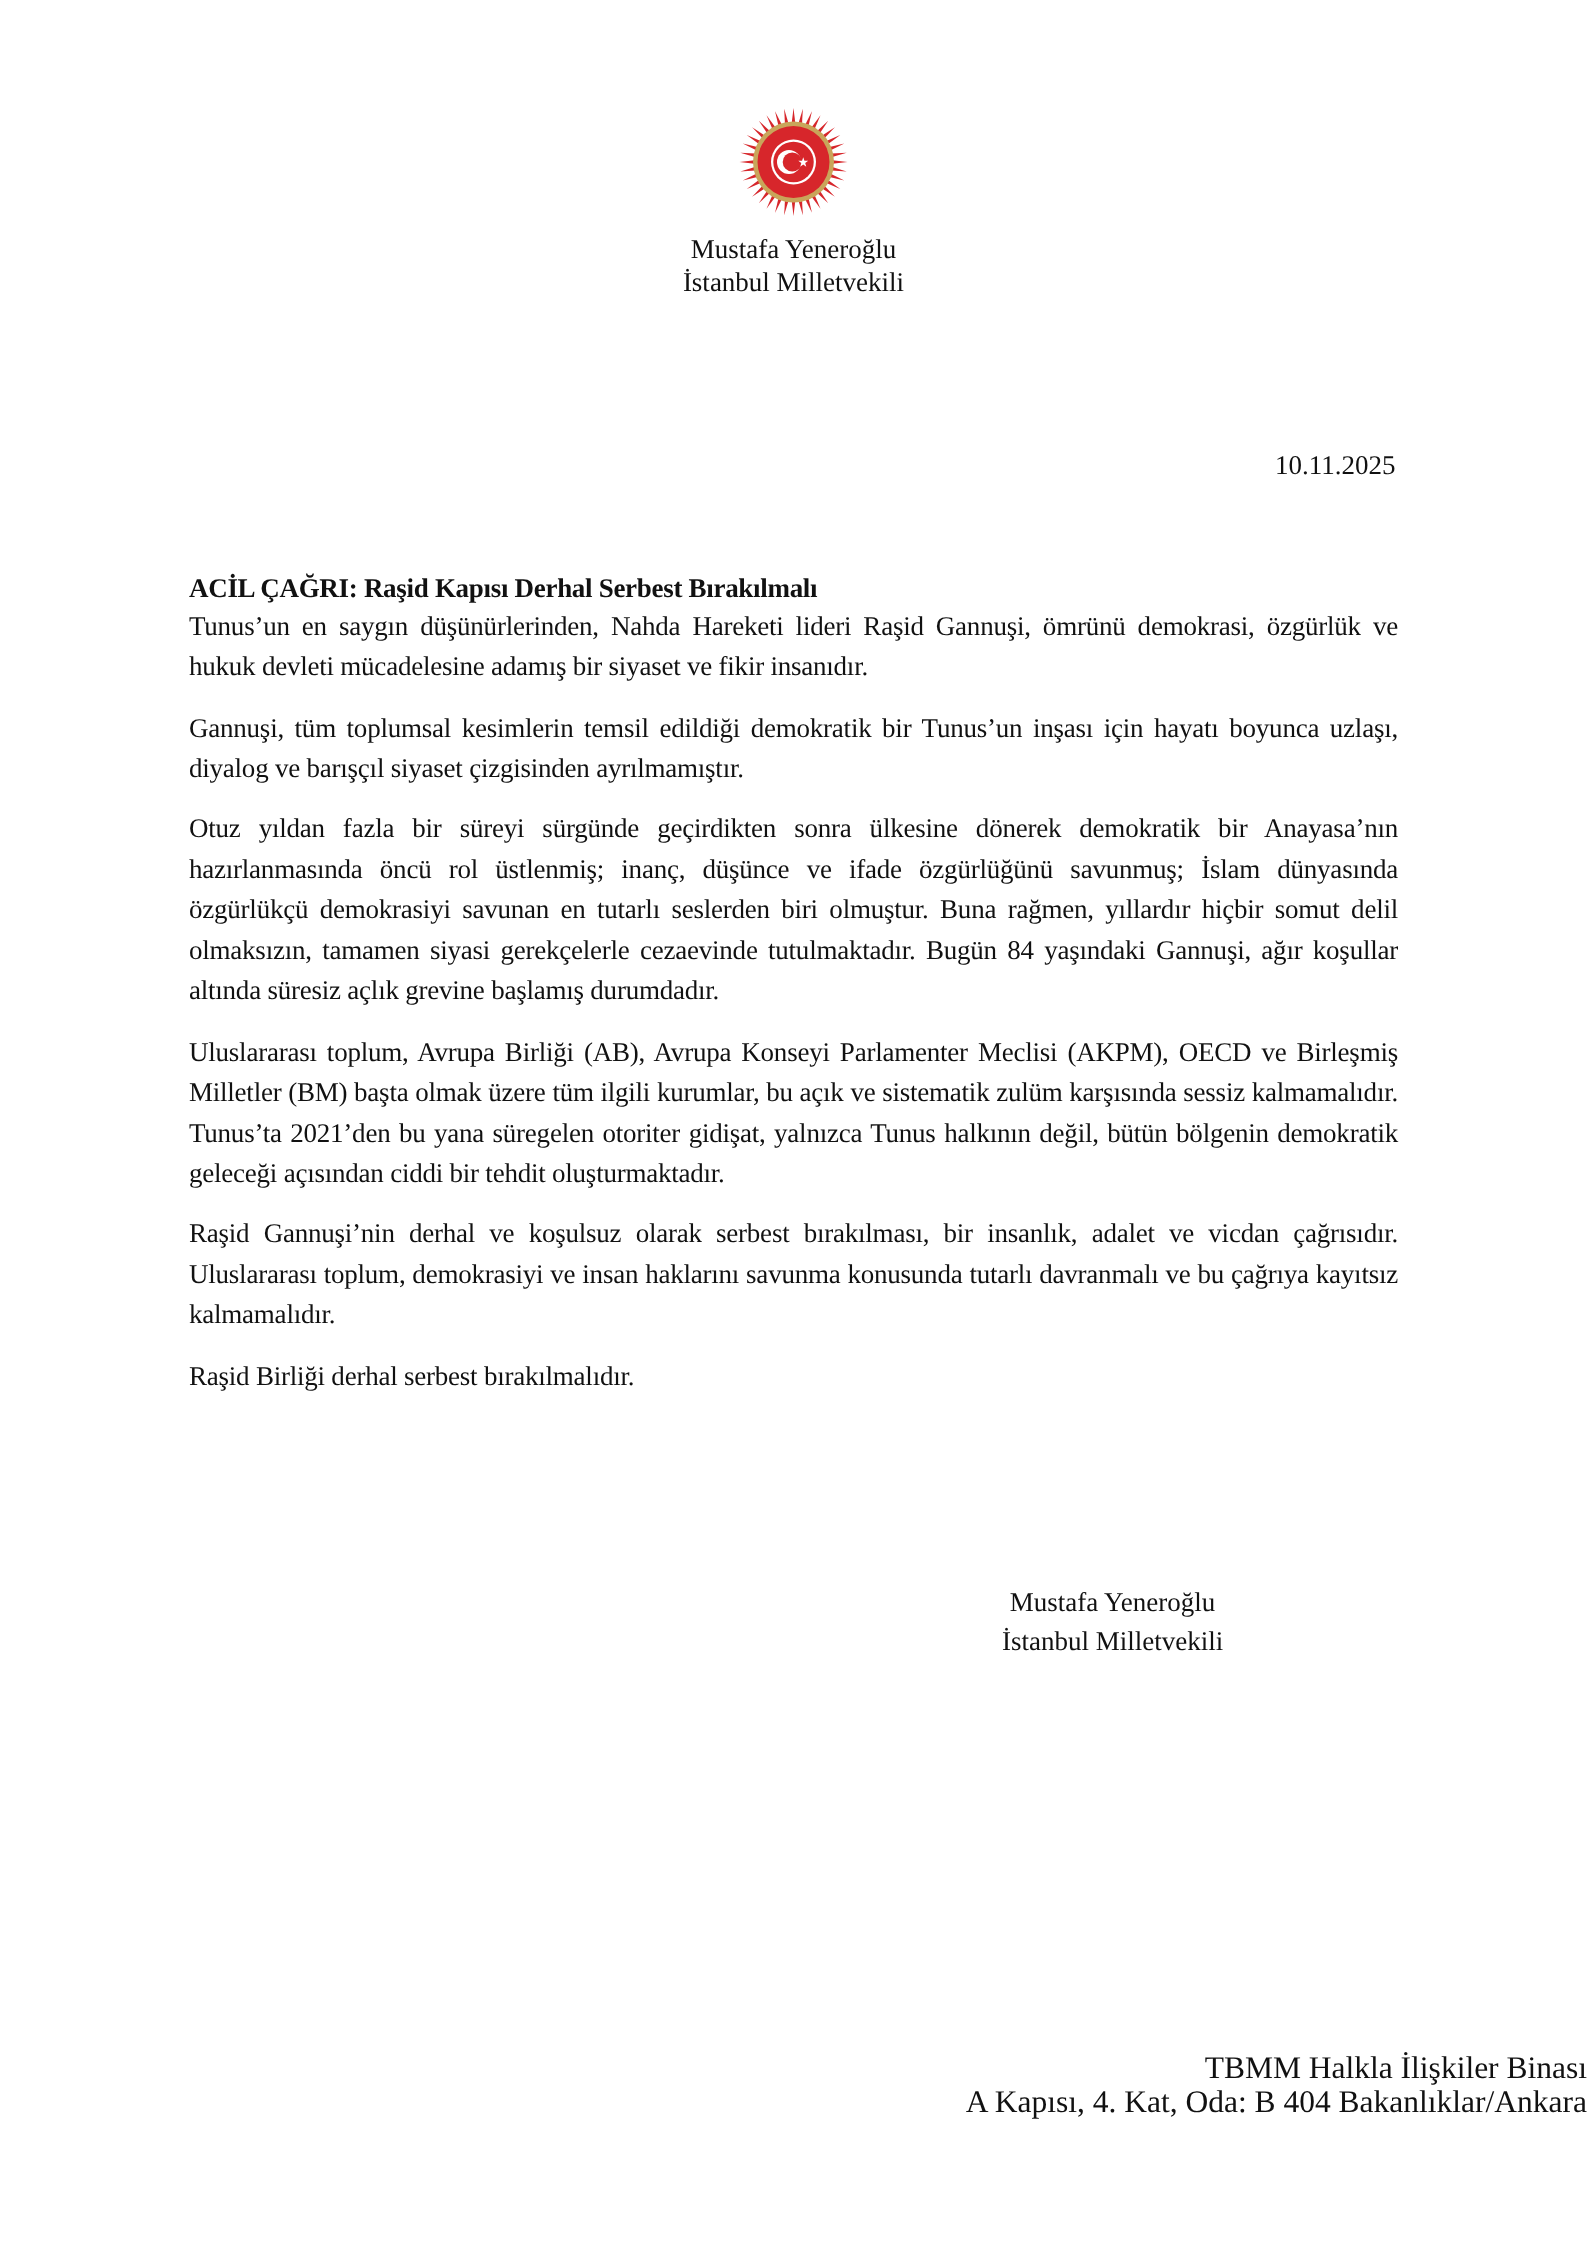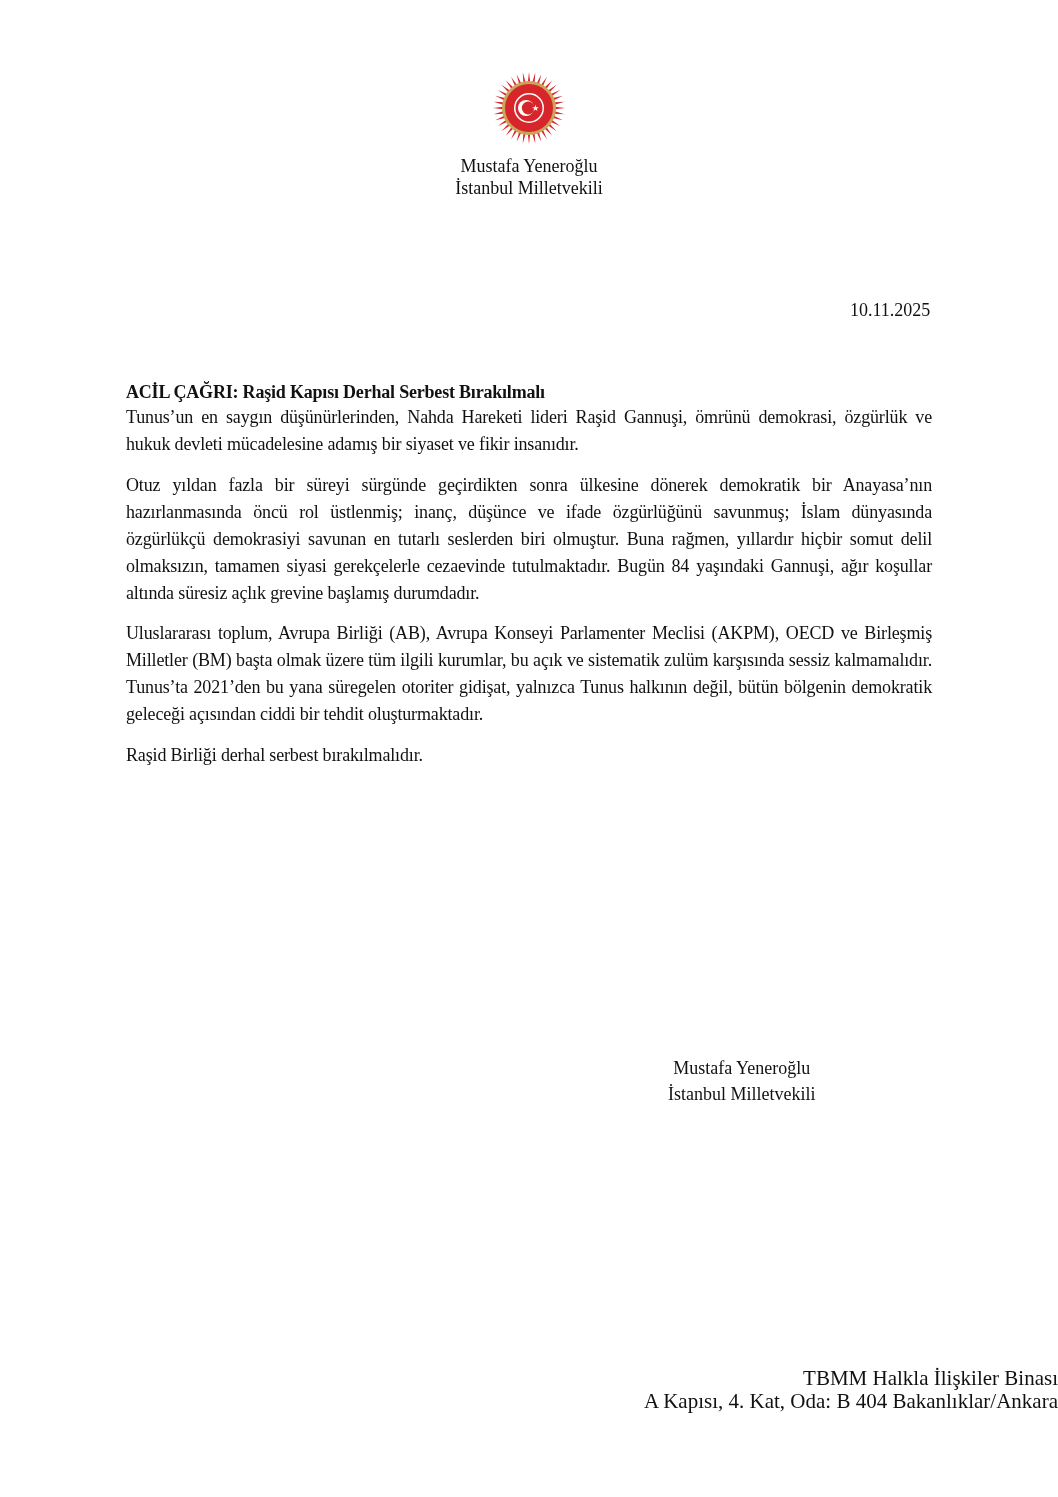--- a/index.html
+++ b/index.html
@@ -93,22 +93,24 @@
   <div>Mustafa Yeneroğlu</div>
   <div>İstanbul Milletvekili</div>
 </div>
 
 <div class="date">10.11.2025</div>
 
 <div class="title">ACİL ÇAĞRI: Raşid Kapısı Derhal Serbest Bırakılmalı</div>
 
 <div class="body">
   <p>Tunus’un en saygın düşünürlerinden, Nahda Hareketi lideri Raşid Gannuşi, ömrünü demokrasi, özgürlük ve hukuk devleti mücadelesine adamış bir siyaset ve fikir insanıdır.</p>
+  <p>Gannuşi, tüm toplumsal kesimlerin temsil edildiği demokratik bir Tunus’un inşası için hayatı boyunca uzlaşı, diyalog ve barışçıl siyaset çizgisinden ayrılmamıştır.</p>
   <p>Otuz yıldan fazla bir süreyi sürgünde geçirdikten sonra ülkesine dönerek demokratik bir Anayasa’nın hazırlanmasında öncü rol üstlenmiş; inanç, düşünce ve ifade özgürlüğünü savunmuş; İslam dünyasında özgürlükçü demokrasiyi savunan en tutarlı seslerden biri olmuştur. Buna rağmen, yıllardır hiçbir somut delil olmaksızın, tamamen siyasi gerekçelerle cezaevinde tutulmaktadır. Bugün 84 yaşındaki Gannuşi, ağır koşullar altında süresiz açlık grevine başlamış durumdadır.</p>
   <p>Uluslararası toplum, Avrupa Birliği (AB), Avrupa Konseyi Parlamenter Meclisi (AKPM), OECD ve Birleşmiş Milletler (BM) başta olmak üzere tüm ilgili kurumlar, bu açık ve sistematik zulüm karşısında sessiz kalmamalıdır. Tunus’ta 2021’den bu yana süregelen otoriter gidişat, yalnızca Tunus halkının değil, bütün bölgenin demokratik geleceği açısından ciddi bir tehdit oluşturmaktadır.</p>
+  <p>Raşid Gannuşi’nin derhal ve koşulsuz olarak serbest bırakılması, bir insanlık, adalet ve vicdan çağrısıdır. Uluslararası toplum, demokrasiyi ve insan haklarını savunma konusunda tutarlı davranmalı ve bu çağrıya kayıtsız kalmamalıdır.</p>
   <p>Raşid Birliği derhal serbest bırakılmalıdır.</p>
 </div>
 
 <div class="signature">
   <div>Mustafa Yeneroğlu</div>
   <div>İstanbul Milletvekili</div>
 </div>
 
 <div class="footer">
   <div>TBMM Halkla İlişkiler Binası</div>

